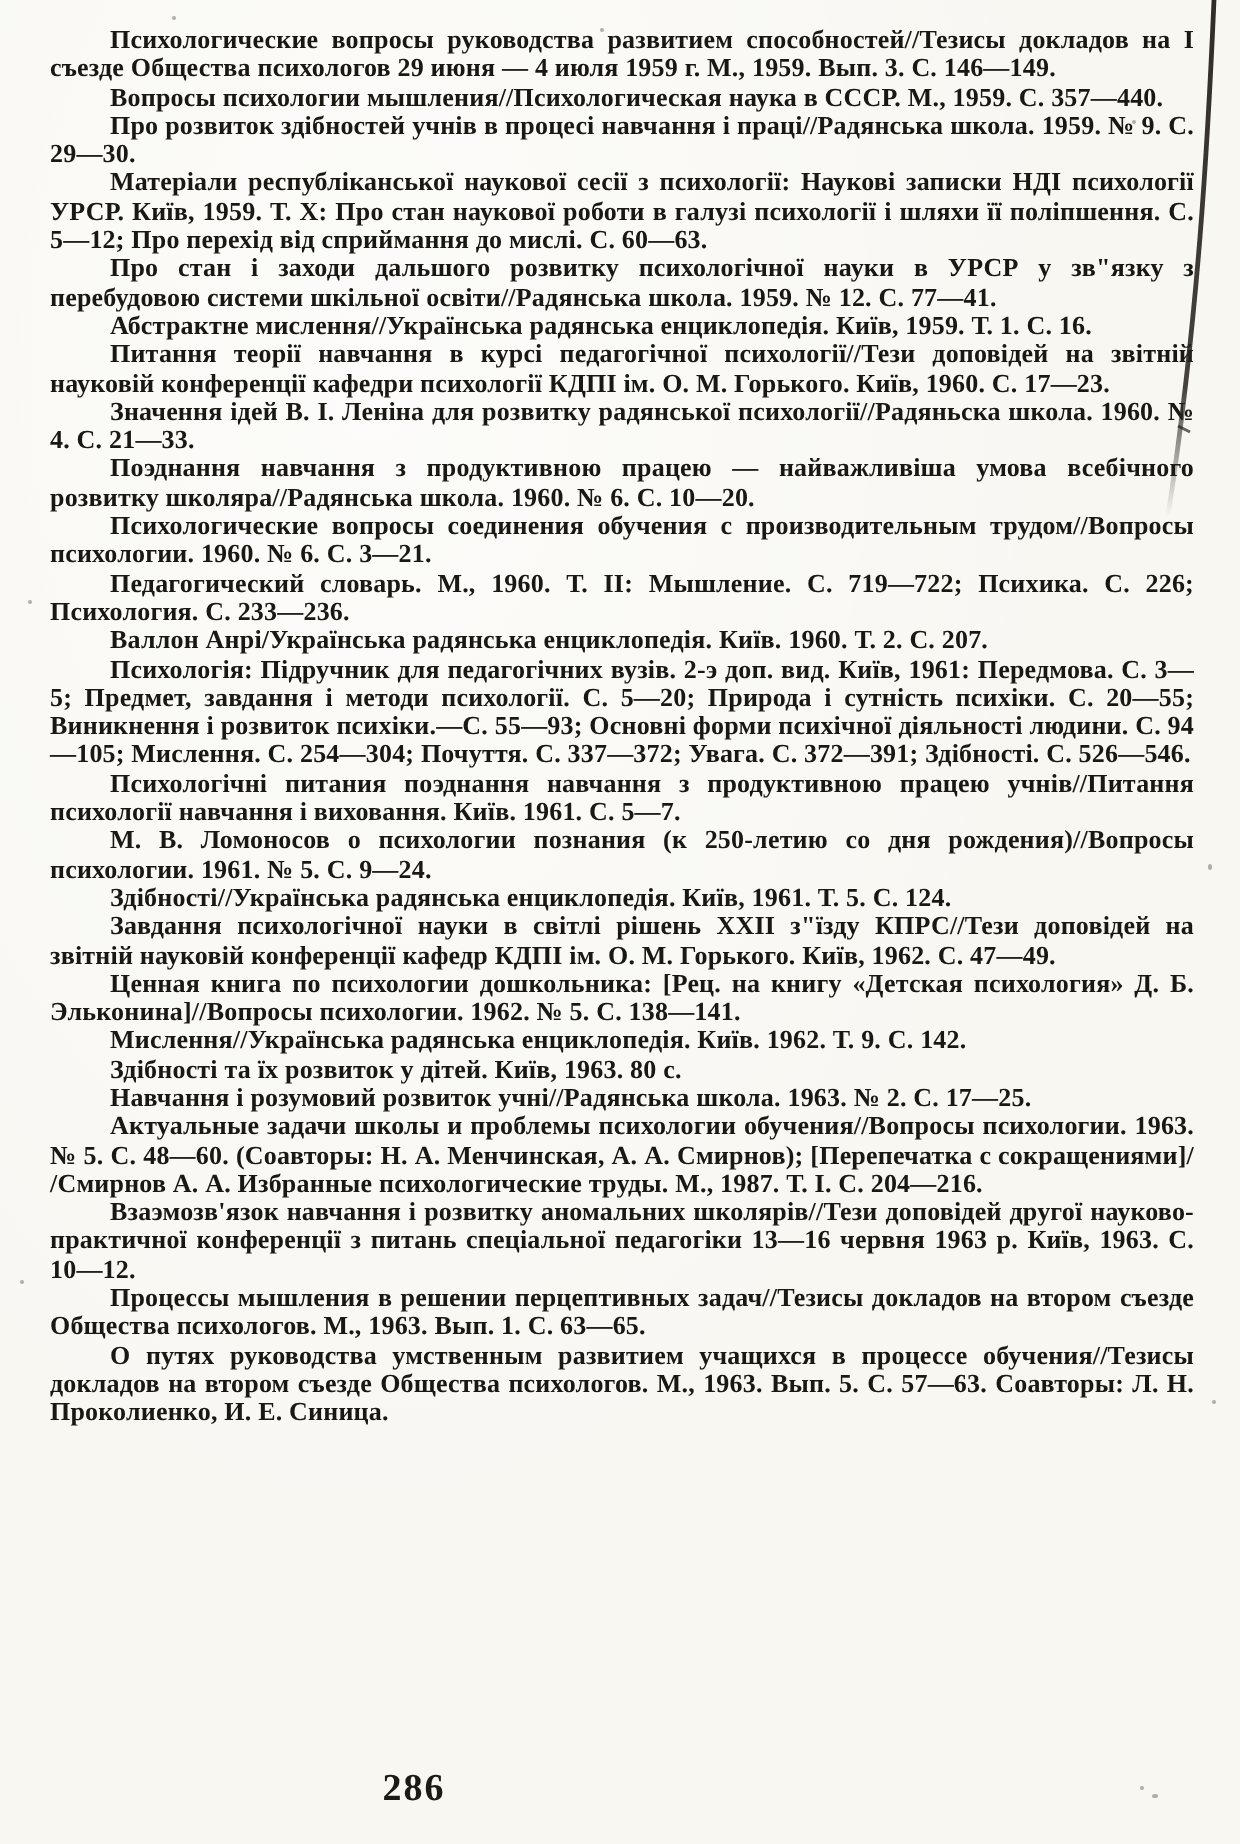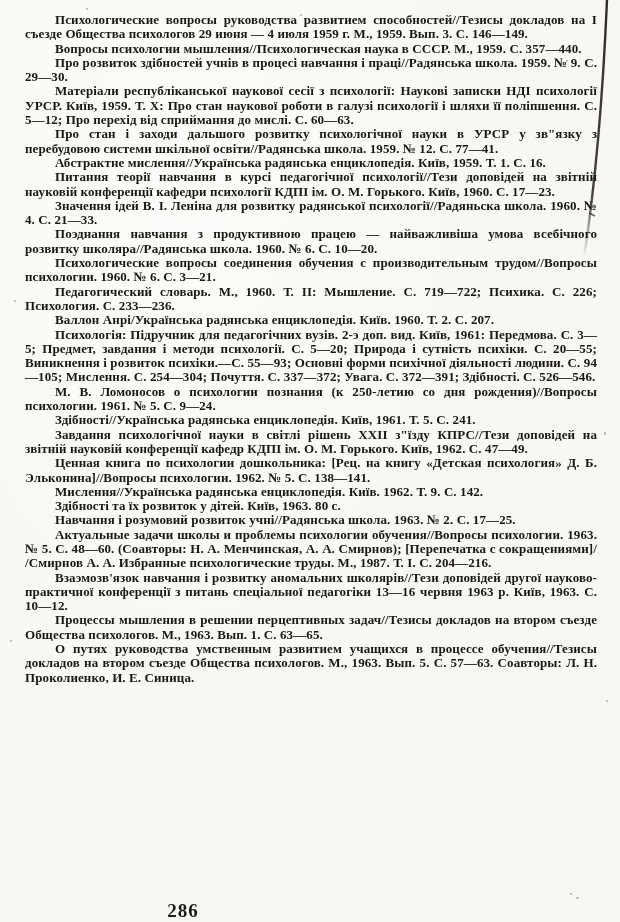--- a/index.html
+++ b/index.html
@@ -30,28 +30,27 @@
     text-align: justify;
     letter-spacing: 0.1px;
   }
   .content p {
     margin: 0;
     text-indent: 30px;
   }
   .page-number {
     position: absolute;
     top: 884px;
-    left: 138px;
+    left: 162px;
     width: 90px;
     text-align: center;
     font-size: 19px;
     font-weight: bold;
     letter-spacing: 1px;
     color: #1c1a15;
-    margin-top: 16px;
   }
   .pen-mark {
     position: absolute;
     top: 0;
     left: 575px;
     width: 45px;
     height: 270px;
     pointer-events: none;
   }
   .speck {
@@ -74,22 +73,23 @@
       <p>Матеріали республіканської наукової сесії з психології: Наукові записки НДІ психології УРСР. Київ, 1959. Т. X: Про стан наукової роботи в галузі психології і шляхи її поліпшення. С. 5—12; Про перехід від сприймання до мислі. С. 60—63.</p>
       <p>Про стан і заходи дальшого розвитку психологічної науки в УРСР у зв"язку з перебудовою системи шкільної освіти/​/​Радянська школа. 1959. № 12. С. 77—41.</p>
       <p>Абстрактне мислення/​/​Українська радянська енциклопедія. Київ, 1959. Т. 1. С. 16.</p>
       <p>Питання теорії навчання в курсі педагогічної психології/​/​Тези доповідей на звітній науковій конференції кафедри психології КДПІ ім. О. М. Горького. Київ, 1960. С. 17—23.</p>
       <p>Значення ідей В. І. Леніна для розвитку радянської психології/​/​Радяньска школа. 1960. № 4. С. 21—33.</p>
       <p>Поэднання навчання з продуктивною працею — найважливіша умова всебічного розвитку школяра/​/​Радянська школа. 1960. № 6. С. 10—20.</p>
       <p>Психологические вопросы соединения обучения с производительным трудом/​/​Вопросы психологии. 1960. № 6. С. 3—21.</p>
       <p>Педагогический словарь. М., 1960. Т. II: Мышление. С. 719—722; Психика. С. 226; Психология. С. 233—236.</p>
       <p>Валлон Анрі/​Українська радянська енциклопедія. Київ. 1960. Т. 2. С. 207.</p>
       <p>Психологія: Підручник для педагогічних вузів. 2-э доп. вид. Київ, 1961: Передмова. С. 3—5; Предмет, завдання і методи психології. С. 5—20; Природа і сутність психіки. С. 20—55; Виникнення і розвиток психіки.—С. 55—93; Основні форми психічної діяльності людини. С. 94—105; Мислення. С. 254—304; Почуття. С. 337—372; Увага. С. 372—391; Здібності. С. 526—546.</p>
+      <p>Психологічні питания поэднання навчання з продуктивною працею учнів/​/​Питання психології навчання і виховання. Київ. 1961. С. 5—7.</p>
       <p>М. В. Ломоносов о психологии познания (к 250-летию со дня рождения)/​/​Вопросы психологии. 1961. № 5. С. 9—24.</p>
-      <p>Здібності/​/​Українська радянська енциклопедія. Київ, 1961. Т. 5. С. 241.</p>
+      <p>Здібності/​/​Українська радянська енциклопедія. Київ, 1961. Т. 5. С. 124.</p>
       <p>Завдання психологічної науки в світлі рішень XXII з"їзду КПРС/​/​Тези доповідей на звітній науковій конференції кафедр КДПІ ім. О. М. Горького. Київ, 1962. С. 47—49.</p>
       <p>Ценная книга по психологии дошкольника: [Рец. на книгу «Детская психология» Д. Б. Эльконина]/​/​Вопросы психологии. 1962. № 5. С. 138—141.</p>
       <p>Мислення/​/​Українська радянська енциклопедія. Київ. 1962. Т. 9. С. 142.</p>
       <p>Здібності та їх розвиток у дітей. Київ, 1963. 80 с.</p>
       <p>Навчання і розумовий розвиток учні/​/​Радянська школа. 1963. № 2. С. 17—25.</p>
       <p>Актуальные задачи школы и проблемы психологии обучения/​/​Вопросы психологии. 1963. № 5. С. 48—60. (Соавторы: Н. А. Менчинская, А. А. Смирнов); [Перепечатка с сокращениями]/​/​Смирнов А. А. Избранные психологические труды. М., 1987. Т. I. С. 204—216.</p>
       <p>Взаэмозв'язок навчання і розвитку аномальних школярів/​/​Тези доповідей другої науково-практичної конференції з питань спеціальної педагогіки 13—16 червня 1963 р. Київ, 1963. С. 10—12.</p>
       <p>Процессы мышления в решении перцептивных задач/​/​Тезисы докладов на втором съезде Общества психологов. М., 1963. Вып. 1. С. 63—65.</p>
       <p>О путях руководства умственным развитием учащихся в процессе обучения/​/​Тезисы докладов на втором съезде Общества психологов. М., 1963. Вып. 5. С. 57—63. Соавторы: Л. Н. Проколиенко, И. Е. Синица.</p>
     </div>

